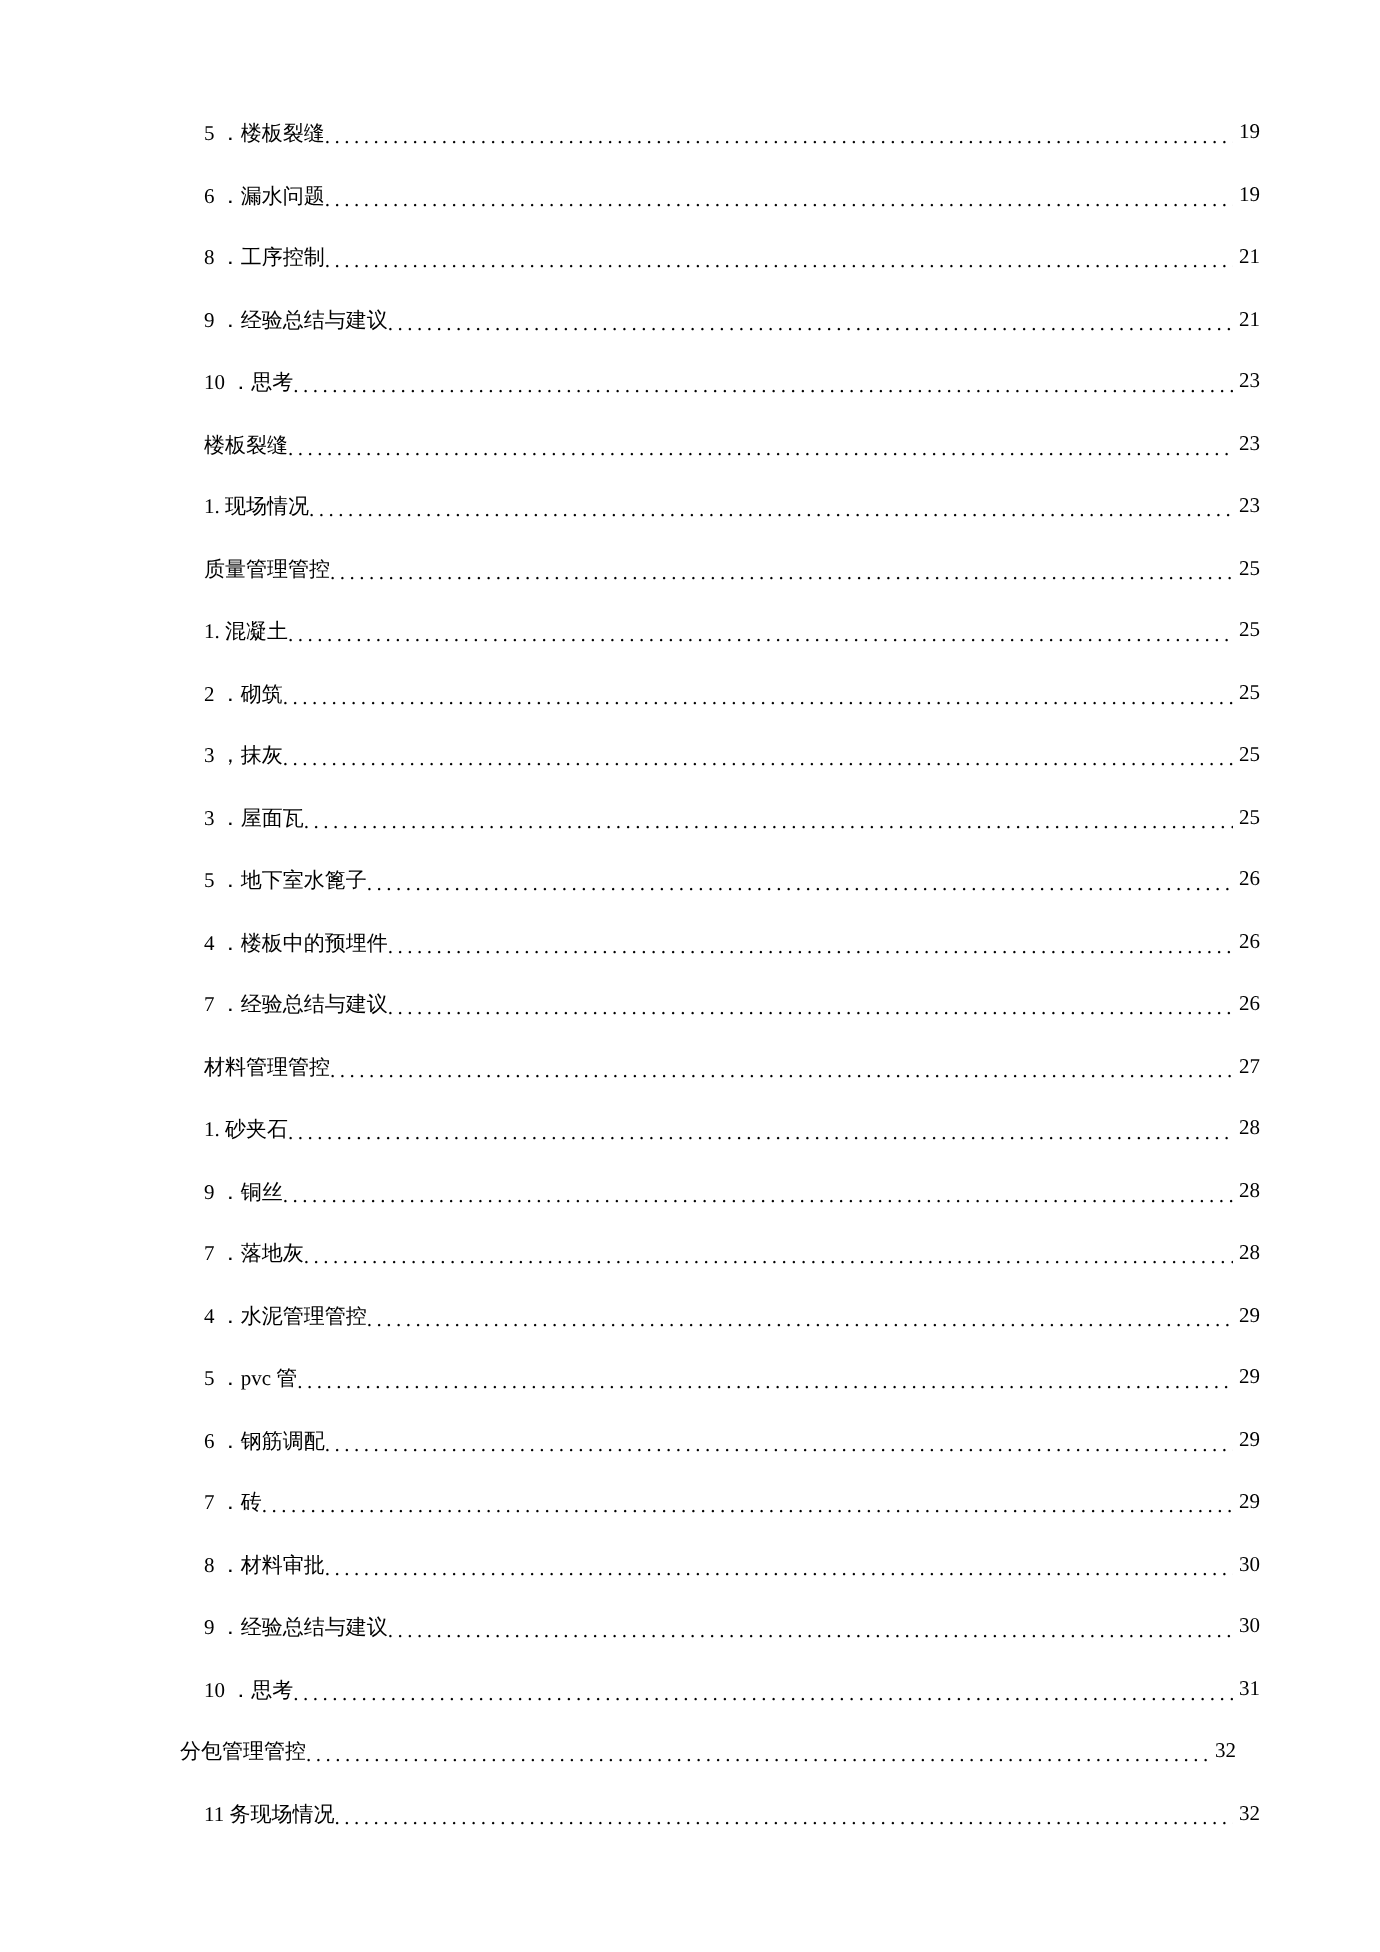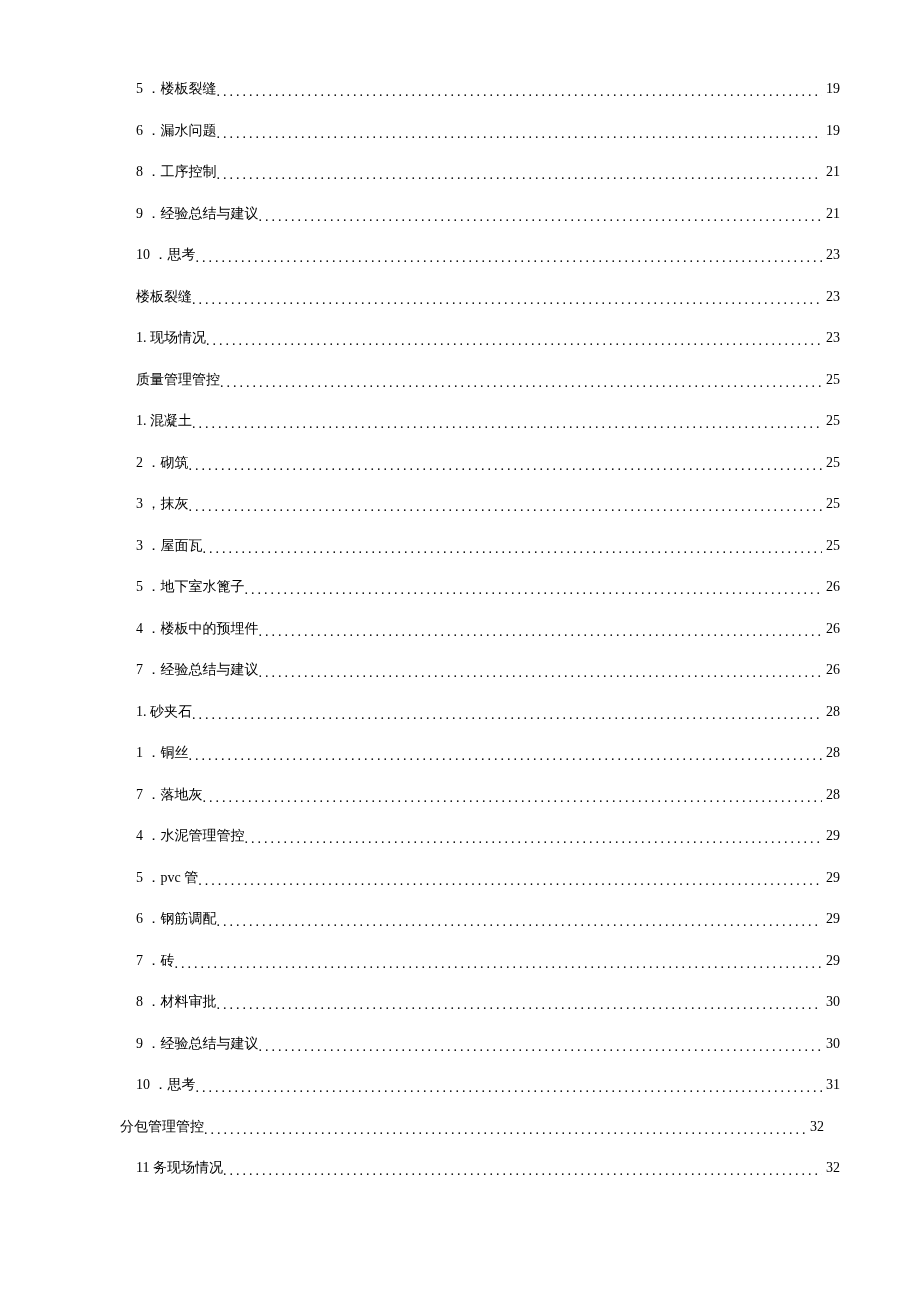--- a/index.html
+++ b/index.html
@@ -120,26 +120,31 @@
         <span class="label">4 ．楼板中的预埋件</span>
         <span class="dots"></span>
         <span class="pg">26</span>
       </div>
       <div class="toc-line indent-1">
         <span class="label">7 ．经验总结与建议</span>
         <span class="dots"></span>
         <span class="pg">26</span>
       </div>
       <div class="toc-line indent-1">
+        <span class="label">材料管理管控 </span>
+        <span class="dots"></span>
+        <span class="pg">27</span>
+      </div>
+      <div class="toc-line indent-1">
         <span class="label">1. 砂夹石 </span>
         <span class="dots"></span>
         <span class="pg">28</span>
       </div>
       <div class="toc-line indent-1">
-        <span class="label">1 ．铜丝</span>
+        <span class="label">9 ．铜丝</span>
         <span class="dots"></span>
         <span class="pg">28</span>
       </div>
       <div class="toc-line indent-1">
         <span class="label">7 ．落地灰 </span>
         <span class="dots"></span>
         <span class="pg">28</span>
       </div>
       <div class="toc-line indent-1">
         <span class="label">4 ．水泥管理管控 </span>

